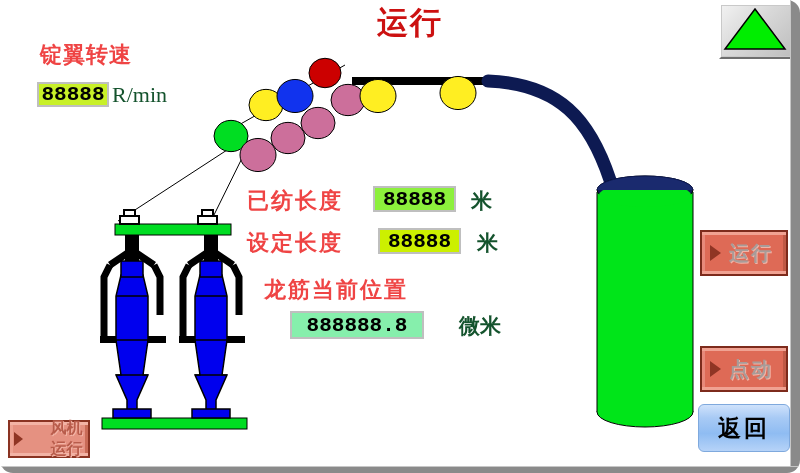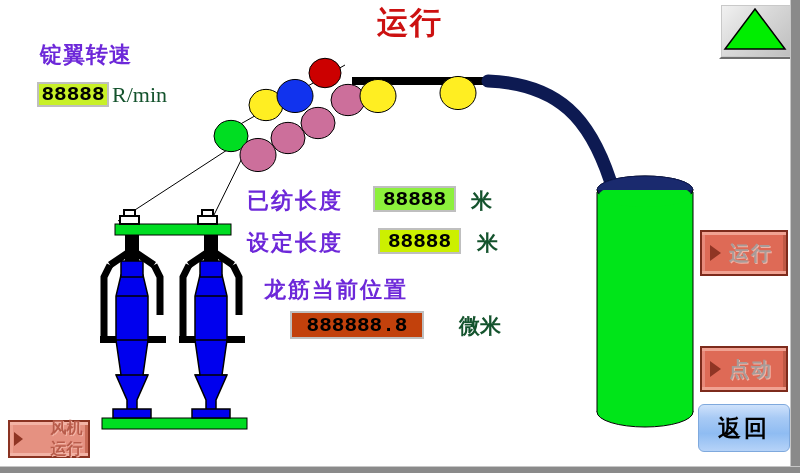--- a/index.html
+++ b/index.html
@@ -8,20 +8,21 @@
     background: #ffffff;
   }
   #screen {
     position: relative;
     width: 800px;
     height: 473px;
     background: #ffffff;
     overflow: hidden;
     font-family: "Liberation Sans", sans-serif;
     user-select: none;
+    border-radius: 13px;
   }
 
   
   #title {
     position: absolute;
     left: 330px;
     top: 2px;
     width: 160px;
     text-align: center;
     font-family: "Liberation Serif", serif;
@@ -45,21 +46,21 @@
     border-bottom: 2px solid #6e6e6e;
     box-shadow: inset 0 0 0 1px #c9c9c9;
   }
   #up-btn svg { display: block; }
 
   
   .cnlabel {
     position: absolute;
     font-family: Liberation Serif, serif;
     font-weight: bold;
-    color: #6d28d9;
+    color: #ef4444;
     white-space: nowrap;
   }
   #lbl-speed   { left: 40px;  top: 40px;  font-size: 22px; letter-spacing: 1px; }
   #lbl-spun    { left: 247px; top: 186px; font-size: 22px; letter-spacing: 2px; }
   #lbl-set     { left: 247px; top: 228px; font-size: 22px; letter-spacing: 2px; }
   #lbl-pos     { left: 264px; top: 275px; font-size: 22px; letter-spacing: 2px; }
 
   .unit {
     position: absolute;
     font-family: "Liberation Serif", serif;
@@ -348,21 +349,21 @@
 
   <div class="cnlabel" id="lbl-spun">已纺长度</div>
   <div class="field" id="fld-spun" style="background: rgb(140, 240, 60);">88888</div>
   <div class="unit" id="unit-m1">米</div>
 
   <div class="cnlabel" id="lbl-set">设定长度</div>
   <div class="field" id="fld-set" style="background: rgb(204, 240, 0);">88888</div>
   <div class="unit" id="unit-m2">米</div>
 
   <div class="cnlabel" id="lbl-pos">龙筋当前位置</div>
-  <div class="field" id="fld-pos" style="background: #c2410c;">888888.8</div>
+  <div class="field" id="fld-pos" style="background: #86efac;">888888.8</div>
   <div class="unit" id="unit-um">微米</div>
 
   <div class="cmdbtn" id="btn-run">
     <span class="arrow"></span>
     <span class="btxt">运行</span>
   </div>
   <div class="cmdbtn" id="btn-jog">
     <span class="arrow"></span>
     <span class="btxt">点动</span>
   </div>

